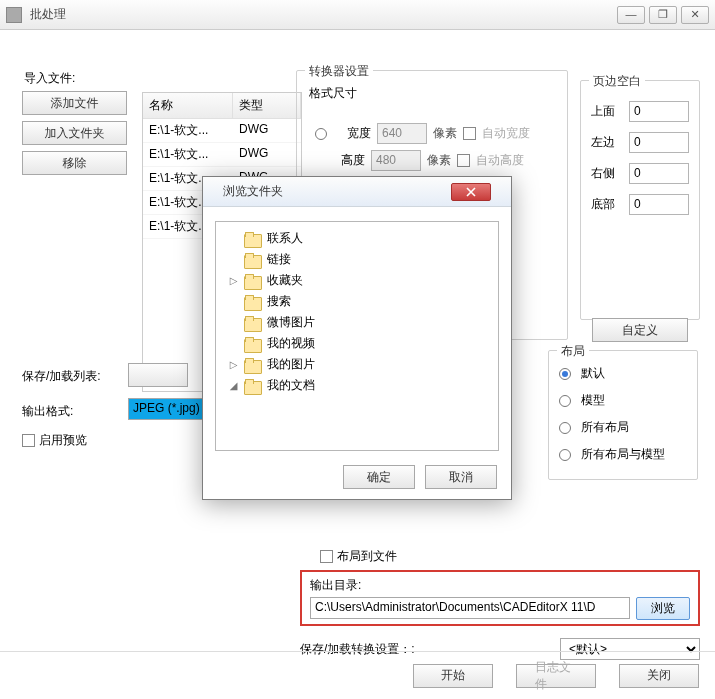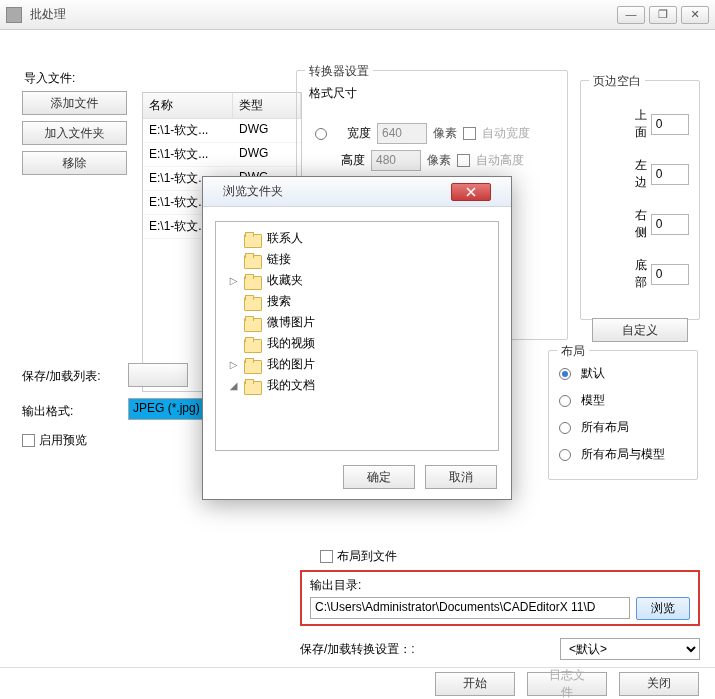--- a/index.html
+++ b/index.html
@@ -37,34 +37,34 @@
 .outfmt-select { position:absolute; left:128px; top:368px; width:80px; height:22px; border:1px solid #a8a8a8; background:#0ea5e9; padding:2px 4px; }
 
 .preview-chk { position:absolute; left:22px; top:402px; display:flex; align-items:center; gap:4px; }
 .chk { width:13px; height:13px; border:1px solid #888; background:#fff; display:inline-block; }
 
 
 .group { position:absolute; border:1px solid #d0d0d0; border-radius:2px; }
 .group .legend { position:absolute; top:-8px; left:8px; background:#fff; padding:0 4px; color:#333; }
 
 .grp-converter { left:296px; top:40px; width:272px; height:270px; }
-.grp-margin { left:580px; top:50px; width:120px; height:240px;padding-left:44px; }
+.grp-margin { left:580px; top:50px; width:120px; height:240px; }
 .grp-layout { left:548px; top:320px; width:150px; height:130px; }
 
 .fmtsize { position:absolute; left:12px; top:14px; }
 .radio { width:12px; height:12px; border:1px solid #777; border-radius:50%; display:inline-flex; align-items:center; justify-content:center; margin-right:4px; cursor:default; }
 .radio .dot { width:6px; height:6px; border-radius:50%; background:#3a7ad9; }
 
 .row-inline { display:flex; align-items:center; gap:6px; margin:6px 0; }
 .row-inline .lbl { min-width:34px; text-align:right; }
 .num { width:50px; height:21px; border:1px solid #b5b5b5; background:#fff; padding:2px 4px; }
 .num.ro { background:#f0f0f0; color:#888; }
 .select { height:22px; border:1px solid #a8a8a8; background:#fff; padding:1px 4px; }
 
-.margin-row { display:flex; align-items:center; justify-content:space-between; margin:16px 10px; }
+.margin-row { display:flex; align-items:center; justify-content:space-between; margin:10px 10px; }
 .margin-row .lbl { width:28px; }
 .margin-row .num { width:60px; }
 
 .custom-btn { position:absolute; left:592px; top:288px; width:96px; }
 
 .layout-opts { padding: 14px 10px 6px 10px; display:flex; flex-direction:column; gap:10px; }
 .layout-opts label { display:flex; align-items:center; gap:6px; }
 
 .tofile { position:absolute; left:320px; top:518px; display:flex; align-items:center; gap:4px; }
 
@@ -72,21 +72,21 @@
 .outputdir { position:absolute; left:300px; top:540px; width:400px; height:56px; border:2px solid #d43a32; padding:5px 8px; }
 .outputdir .lbl { margin-bottom:3px; }
 .outputdir .odrow { display:flex; gap:6px; }
 .outputdir .path { flex:1; height:22px; border:1px solid #a8a8a8; background:#fff; padding:2px 4px; overflow:hidden; white-space:nowrap; text-overflow:ellipsis; }
 .outputdir .browse { background:linear-gradient(#eaf3fd,#cfe6fb); border:1px solid #5e98d9; padding:2px 14px; border-radius:2px; }
 
 .settings-row { position:absolute; left:300px; top:608px; display:flex; align-items:center; gap:8px; width:400px; }
 .settings-row .sel { flex:0 0 140px; margin-left:auto; }
 
 
-.bottombar { position:absolute; left:0; right:0; bottom:0; height:32px; border-top:1px solid #ddd; display:flex; align-items:center; justify-content:flex-end; gap:12px; padding:0 16px;text-align:center; }
+.bottombar { position:absolute; left:0; right:0; bottom:0; height:48px; border-top:1px solid #ddd; display:flex; align-items:center; justify-content:flex-end; gap:23px; padding:0 16px; }
 .bottombar .btn-right { width:80px; }
 
 
 .dialog { position:absolute; left:202px; top:176px; width:310px; height:324px; background:#fff; border:1px solid #7d7d7d; box-shadow:0 4px 24px rgba(0,0,0,0.35); z-index:10; }
 .dlg-title { height:30px; background:linear-gradient(#fcfcfc,#e5edf7); border-bottom:1px solid #cfd6dd; display:flex; align-items:center; padding:0 20px;gap:11px; }
 .dlg-title .t { flex:1; color:#333; }
 .dlg-close { width:40px; height:18px; background:linear-gradient(#e67a78,#c73c3a); border:1px solid #a82f2d; border-radius:2px; display:flex; align-items:center; justify-content:center; }
 .dlg-close svg { width:10px; height:10px; }
 .dlg-body { position:absolute; top:44px; left:12px; right:12px; bottom:48px; border:1px solid #b7b7b7; overflow:auto; background:#fff; }
 .tree { padding:6px 4px; }

